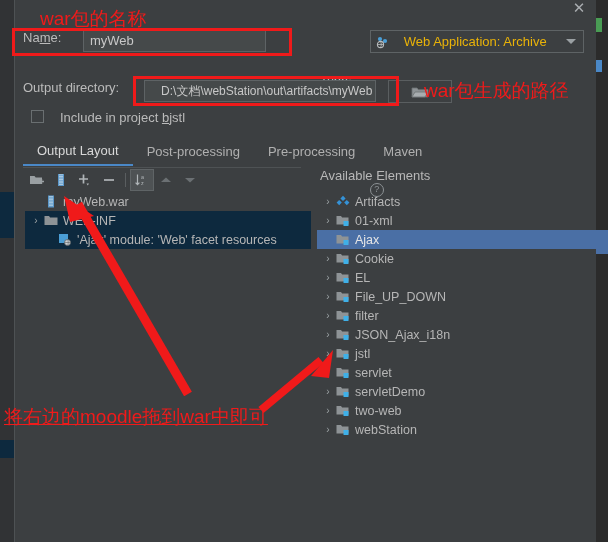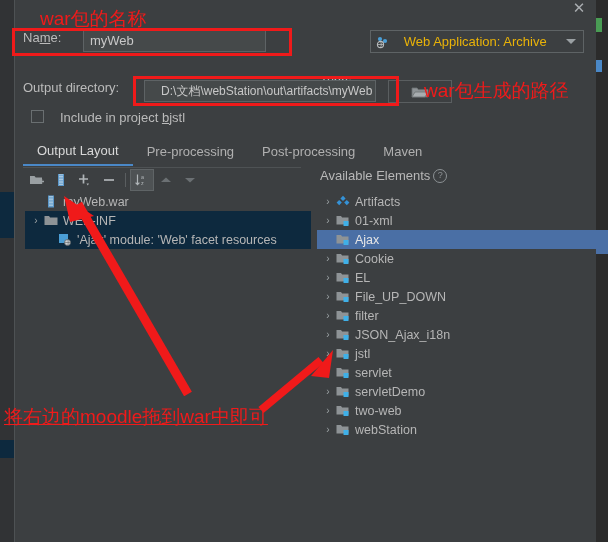--- a/index.html
+++ b/index.html
@@ -76,21 +76,21 @@
   #tabs{position:absolute;left:8px;top:140px;width:566px;height:26px;display:flex;align-items:center;}
   .tab{padding:2px 14px 6px 14px;font-size:13px;color:#b0b0b0;white-space:nowrap;}
   .tab.active{color:#d8d8d8;border-bottom:2px solid #4a88c7;}
   #tabs-underline{position:absolute;left:8px;top:167px;width:278px;height:1px;background:#4e5254;}
 
   
   #toolbar{position:absolute;left:10px;top:168px;width:276px;height:24px;display:flex;align-items:center;}
   .tb-btn{width:24px;height:22px;display:flex;align-items:center;justify-content:center;}
   .tb-btn.sel{background:#4e5254;border:1px solid #5f6466;box-sizing:border-box;}
   .tb-sep{width:1px;height:14px;background:#5a5e60;margin:0 4px;}
-  #avail-header{position:absolute;left:305px;top:168px;display:flex;align-items:center;}
+  #avail-header{position:absolute;left:305px;top:168px;display:flex;align-items:center;flex-direction:column;}
   #avail-title{font-size:13px;color:#b8b8b8;}
   .help-circle{
     width:12px;height:12px;border:1px solid #8d9295;border-radius:50%;
     font-size:9px;line-height:11px;text-align:center;color:#8d9295;margin-left:3px;
   }
 
   
   #left-panel{position:absolute;left:10px;top:192px;width:286px;height:258px;overflow:hidden;}
   #right-panel{position:absolute;left:302px;top:192px;width:294px;height:258px;overflow:hidden;}
   .tree-row{height:19px;display:flex;align-items:center;padding-left:4px;font-size:12.5px;color:#b6b6b6;white-space:nowrap;}
@@ -158,22 +158,22 @@
     </div>
   </div>
 
   <div class="field-row" id="include-row">
     <span class="checkbox"></span>
     <span class="lbl"><span>Include in project </span><span class="u">b</span><span>jstl</span></span>
   </div>
 
   <div id="tabs">
       <div class="tab active">Output Layout</div>
+      <div class="tab">Post-processing</div>
       <div class="tab">Pre-processing</div>
-      <div class="tab">Post-processing</div>
       <div class="tab">Maven</div>
     </div>
   <div id="tabs-underline"></div>
 
   <div id="toolbar">
     <div class="tb-btn">
       <svg width="16" height="14" viewBox="0 0 16 14">
         <path d="M1 3h4.5l1.2 1.5H13V11H1z" fill="#9aa0a3"></path>
         <path d="M10 8.5h5M12.5 6v5" stroke="#9aa0a3" stroke-width="1.4"></path>
       </svg>

